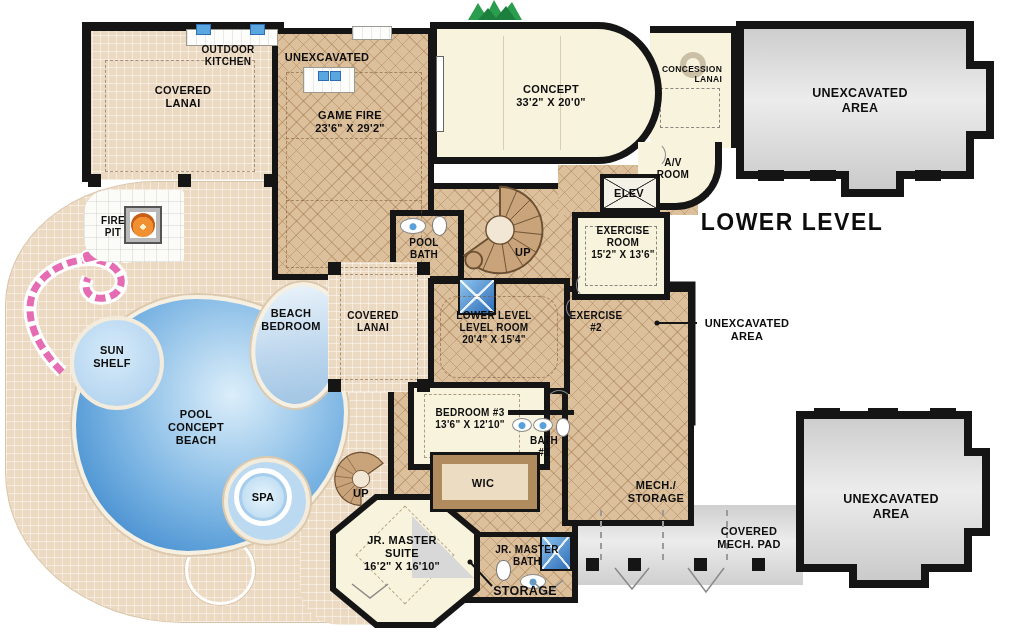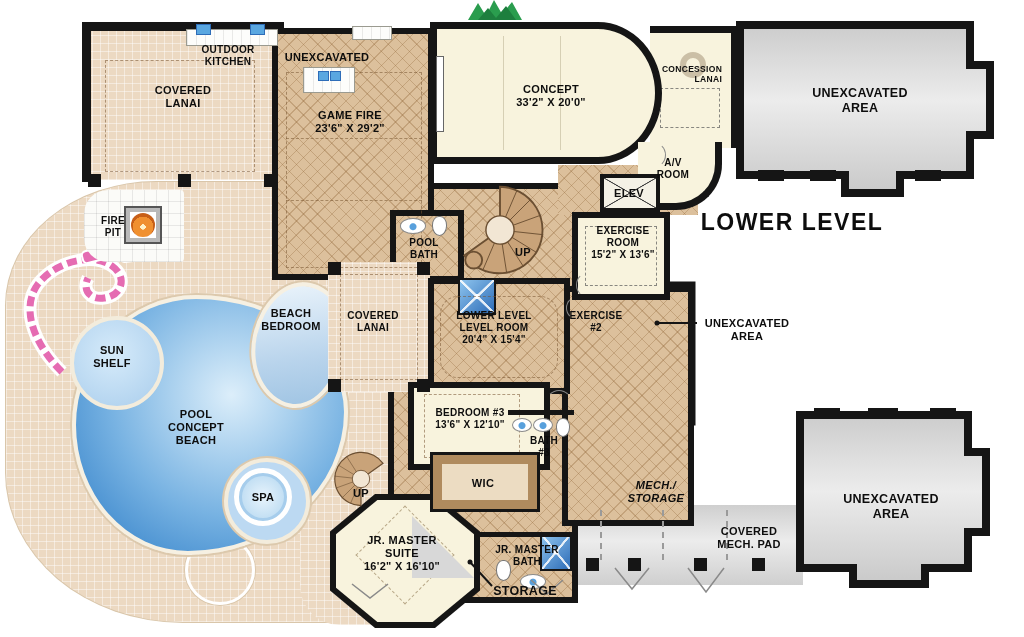--- a/index.html
+++ b/index.html
@@ -328,21 +328,21 @@
     </div>
   <div class="lbl s11" style="left:263px;top:497px;">
     <span>SPA</span>
     </div>
   <div class="lbl s11" style="left:361px;top:493px;">
     <span>UP</span>
     </div>
   <div class="lbl s11" style="left:483px;top:483px;">
     <span>WIC</span>
     </div>
-  <div class="lbl s11" style="left:656px;top:492px;font-style:italic;">
+  <div class="lbl s11" style="left:656px;top:492px;">
     <span>MECH./</span>
       <span>STORAGE</span>
     </div>
   <div class="lbl s11" style="left:402px;top:553px;">
     <span>JR. MASTER</span>
       <span>SUITE</span>
       <span>16'2" X 16'10"</span>
     </div>
   <div class="lbl s10" style="left:527px;top:556px;">
     <span>JR. MASTER</span>

